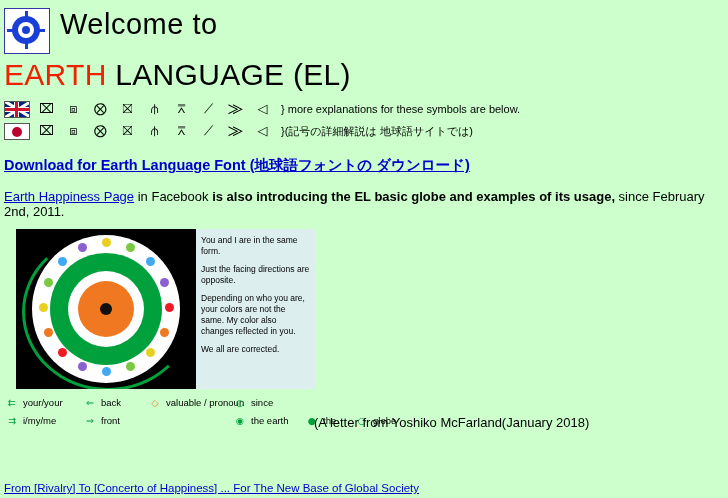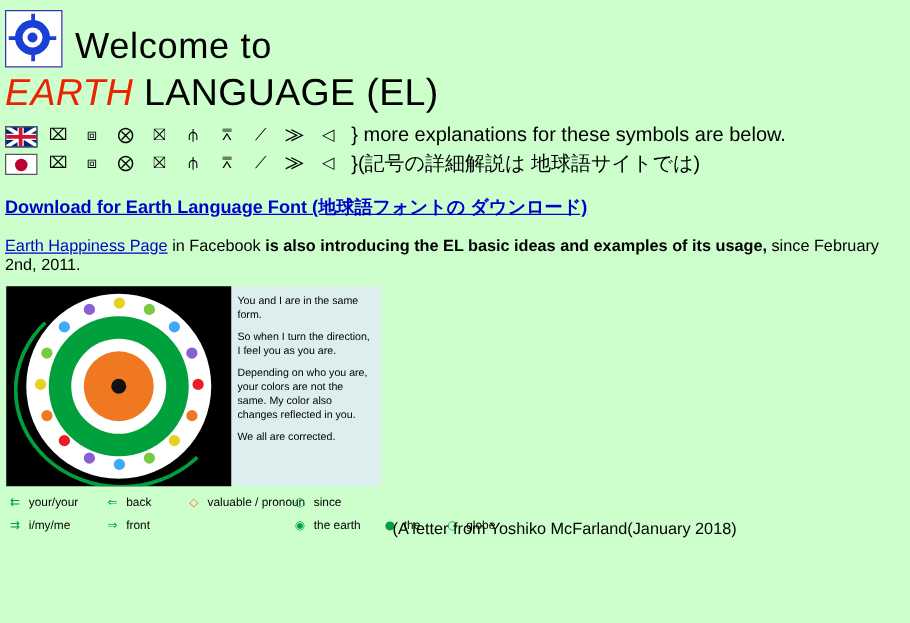--- a/index.html
+++ b/index.html
@@ -16,21 +16,21 @@
   }
   .page {
     position: relative;
     width: 728px;
     height: 498px;
   }
 
   
   .header {
     display: flex;
-    align-items: flex-end;
+    align-items: flex-start;
     padding: 8px 0 0 4px;
   }
   .logo {
     width: 44px;
     height: 44px;
     background: #ffffff;
     border: 1px solid #3333aa;
     position: relative;
     margin-right: 10px;
     flex: none;
@@ -71,21 +71,21 @@
   .welcome {
     font-size: 29px;
     color: #000000;
     letter-spacing: .5px;
   }
   .title2 {
     font-size: 30px;
     margin: 4px 0 0 4px;
     letter-spacing: .3px;
   }
-  .title2 .earth { color: #ee2200; font-weight: normal; font-style: italic; }
+  .title2 .earth { color: #ee2200; font-weight: normal; }
   .title2 .rest { color: #000000; }
 
   
   .intro {
     margin: 10px 0 0 4px;
     font-size: 11.5px;
     line-height: 15px;
     color: #000000;
   }
 
@@ -138,21 +138,21 @@
     margin-right: 6px;
     flex: none;
     font-family: "DejaVu Sans", sans-serif;
     font-size: 13px;
     line-height: 18px;
     text-align: center;
     color: #000;
     cursor: pointer;
   }
   .el-note {
-    font-size: 16px;
+    font-size: 11px;
     color: #000;
     margin-left: 2px;
     white-space: nowrap;
   }
 
   
   .download-link {
     display: block;
     margin: 14px 0 0 4px;
     font-size: 14.5px;
@@ -166,21 +166,21 @@
     color: #000;
   }
   .fb-line a {
     color: #0000cc;
     text-decoration: underline;
   }
   .fb-line .bold { font-weight: bold; }
 
   
   .figure-wrap {
-    margin: 10px 0 0 5px;
+    margin: 10px 0 0 16px;
     display: flex;
     align-items: flex-start;
   }
   .mandala {
     width: 180px;
     height: 160px;
     background: #000000;
     position: relative;
     flex: none;
     overflow: hidden;
@@ -341,21 +341,21 @@
       <div class="el-icon">⨠</div>
       <div class="el-icon">◁</div>
       <div class="el-note">}(記号の詳細解説は 地球語サイトでは)</div>
     </div>
 
   </div>
 
   <a class="download-link" href="#">Download for Earth Language Font (地球語フォントの ダウンロード)</a>
 
   <div class="fb-line">
-    <a href="#">Earth Happiness Page</a><span> in Facebook </span><span class="bold">is also introducing the EL basic ideas and examples of its usage,</span><span> since February 2nd, 2011.</span>
+    <a href="#">Earth Happiness Page</a><span> in Facebook </span><span class="bold">is also introducing the EL basic globe and examples of its usage,</span><span> since February 2nd, 2011.</span>
   </div>
 
   <div class="figure-wrap">
     <div class="mandala">
       <div class="arc"></div>
       <div class="c-outer"></div>
       <div class="c-green"></div>
       <div class="c-white2"></div>
       <div class="c-orange"></div>
       <div class="c-dot"></div>
@@ -371,21 +371,21 @@
       <div class="petal" style="left:62px;top:133px;background:#8a5fd0;"></div>
       <div class="petal" style="left:42px;top:119px;background:#ed1c24;"></div>
       <div class="petal" style="left:28px;top:99px;background:#f07820;"></div>
       <div class="petal" style="left:23px;top:74px;background:#e8d020;"></div>
       <div class="petal" style="left:28px;top:49px;background:#7ac943;"></div>
       <div class="petal" style="left:42px;top:28px;background:#3fa9f5;"></div>
       <div class="petal" style="left:62px;top:14px;background:#8a5fd0;"></div>
     </div>
     <div class="textpanel">
       <p>You and I are in the same form.</p>
-      <p>So when I turn the direction, I feel you as you are.</p>
+      <p>Just the facing directions are opposite.</p>
       <p>Depending on who you are, your colors are not the same. My color also changes reflected in you.</p>
       <p>We all are corrected.</p>
     </div>
   </div>
 
   <div class="legend">
 
     <div class="legend-col" style="left:0px;">
       <div class="legend-item">
         <span class="sym green">⇇</span>
@@ -442,14 +442,15 @@
     <div class="legend-col" style="left:350px;top:18px;">
       <div class="legend-item">
         <span class="sym green">○</span>
         <span>globe</span>
       </div>
     </div>
 
     <div class="letter-credit">(A letter from Yoshiko McFarland(January 2018)</div>
   </div>
 
+  <a class="bottom-link" href="#">From [Rivalry] To [Concerto of Happiness] ... For The New Base of Global Society</a>
 
 </div>
 
 </body></html>

